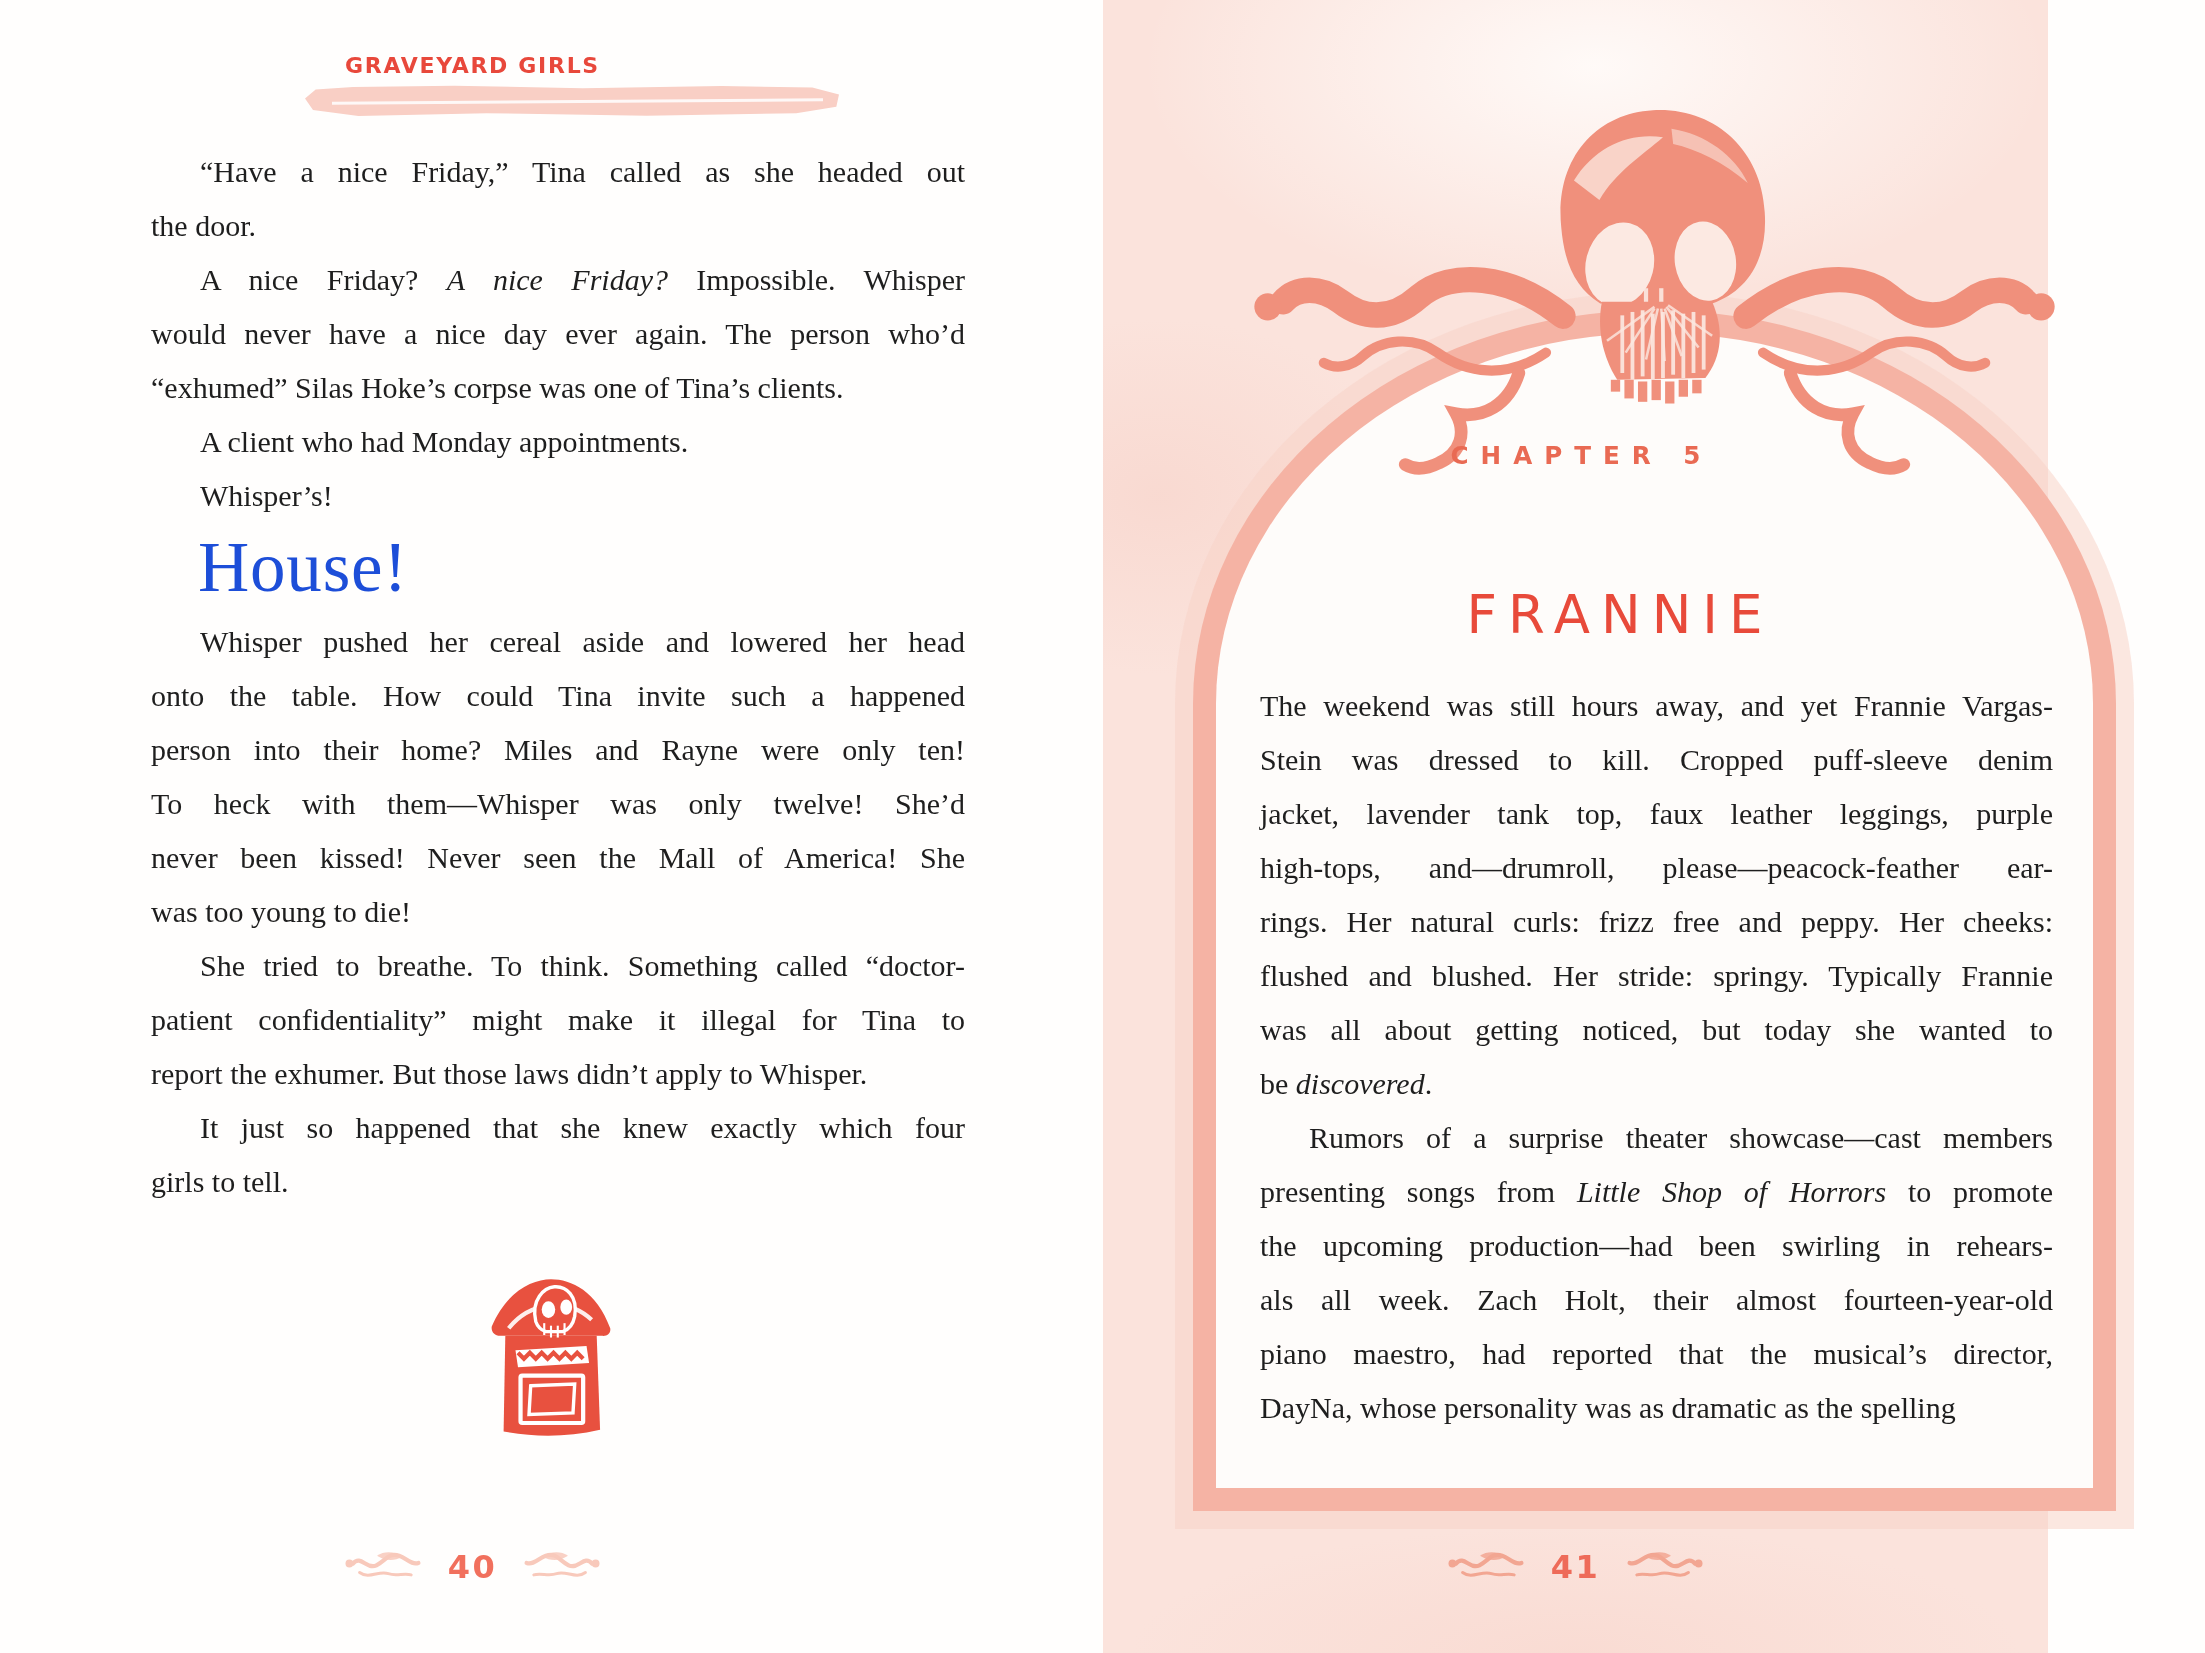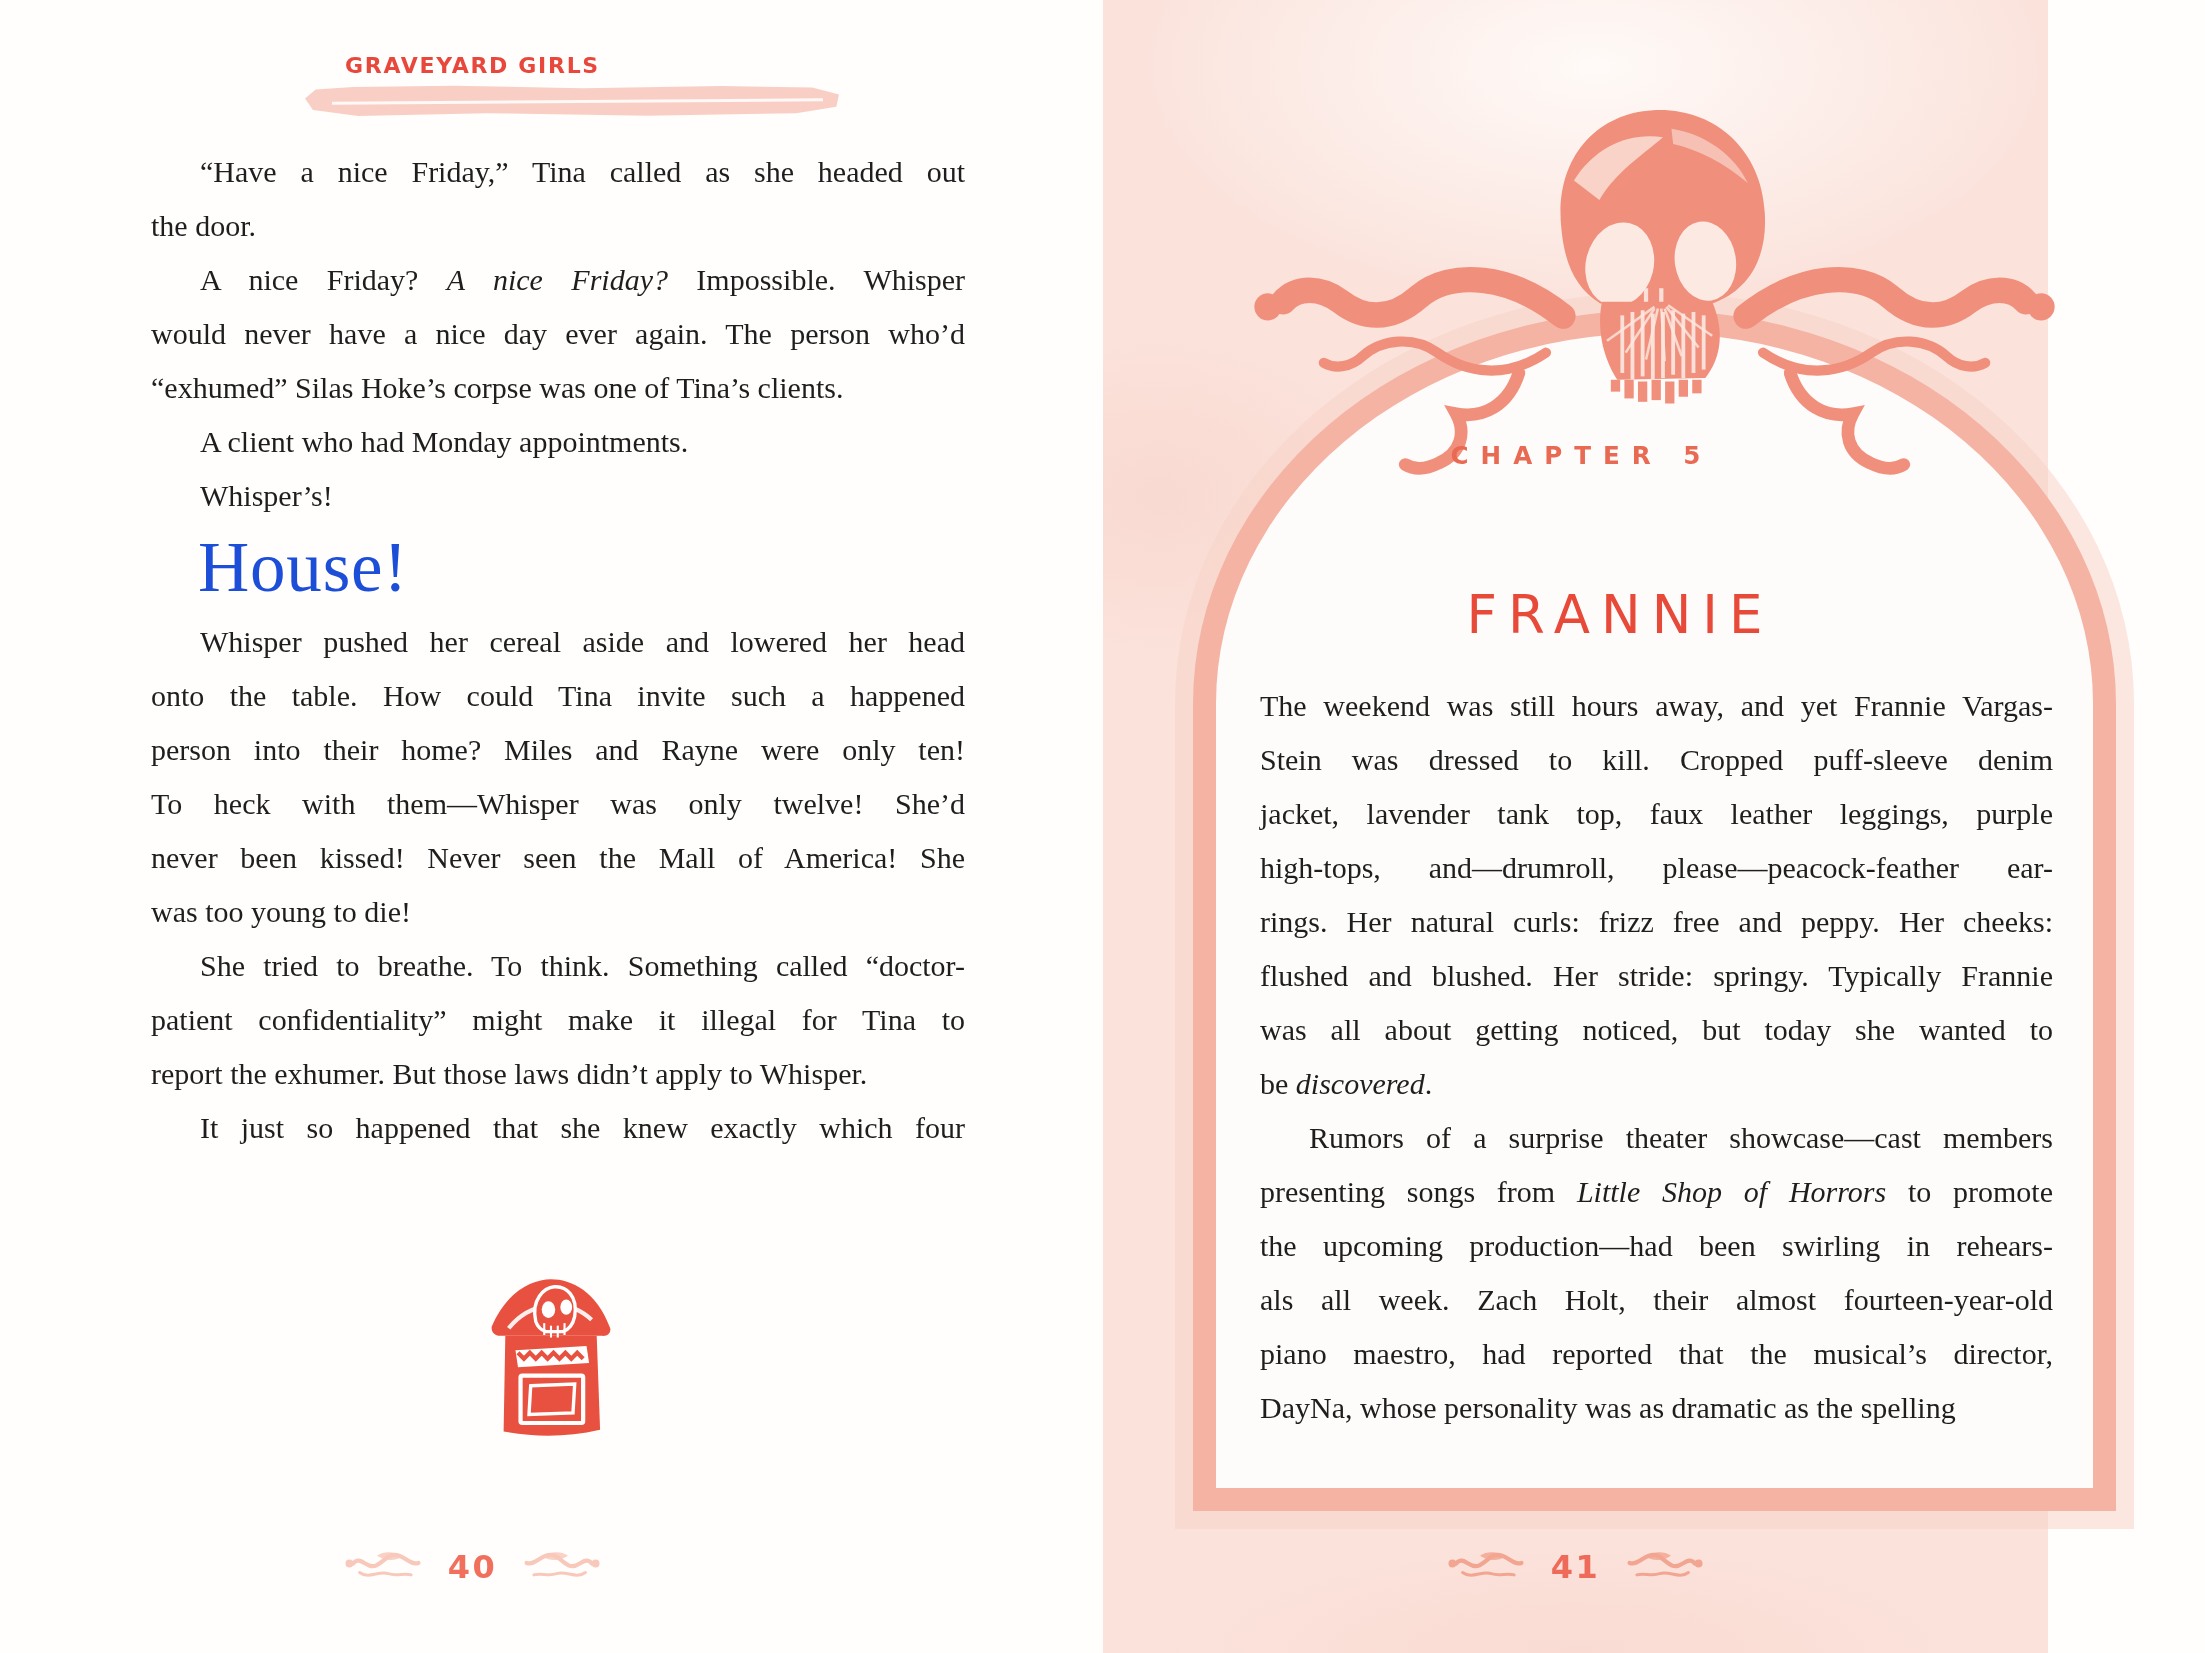--- a/index.html
+++ b/index.html
@@ -117,20 +117,21 @@
         <div class="line">never been kissed! Never seen the Mall of America! She</div>
         <div class="line last">was too young to die!</div>
       </div>
       <div class="para">
         <div class="line first">She tried to breathe. To think. Something called “doctor-</div>
         <div class="line">patient confidentiality” might make it illegal for Tina to</div>
         <div class="line last">report the exhumer. But those laws didn’t apply to Whisper.</div>
       </div>
       <div class="para">
         <div class="line first">It just so happened that she knew exactly which four</div>
+        <div class="line last">girls to tell.</div>
       </div>
     </div>
 
   <svg class="mailbox" viewBox="0 0 156 200">
     <g>
       <path d="M8,64 C26,22 56,8 78,8 C102,8 132,22 148,66 C149,72 144,76 138,75 L18,75 C11,75 7,70 8,64 Z" fill="#e8513f"></path>
       <path d="M24,75 L132,75 L136,186 C96,195 60,195 22,188 Z" fill="#e8513f"></path>
       <path d="M28,66 C52,36 96,28 126,56" stroke="#ffffff" stroke-width="5" fill="none" opacity=".9"></path>
       <path d="M60,58 C54,32 70,18 82,17 C96,16 110,28 106,52 C104,62 98,68 92,70 L72,70 C66,68 62,64 60,58 Z" fill="#e8513f" stroke="#ffffff" stroke-width="4"></path>
       <ellipse cx="75" cy="44" rx="8" ry="10" fill="#ffffff"></ellipse>

